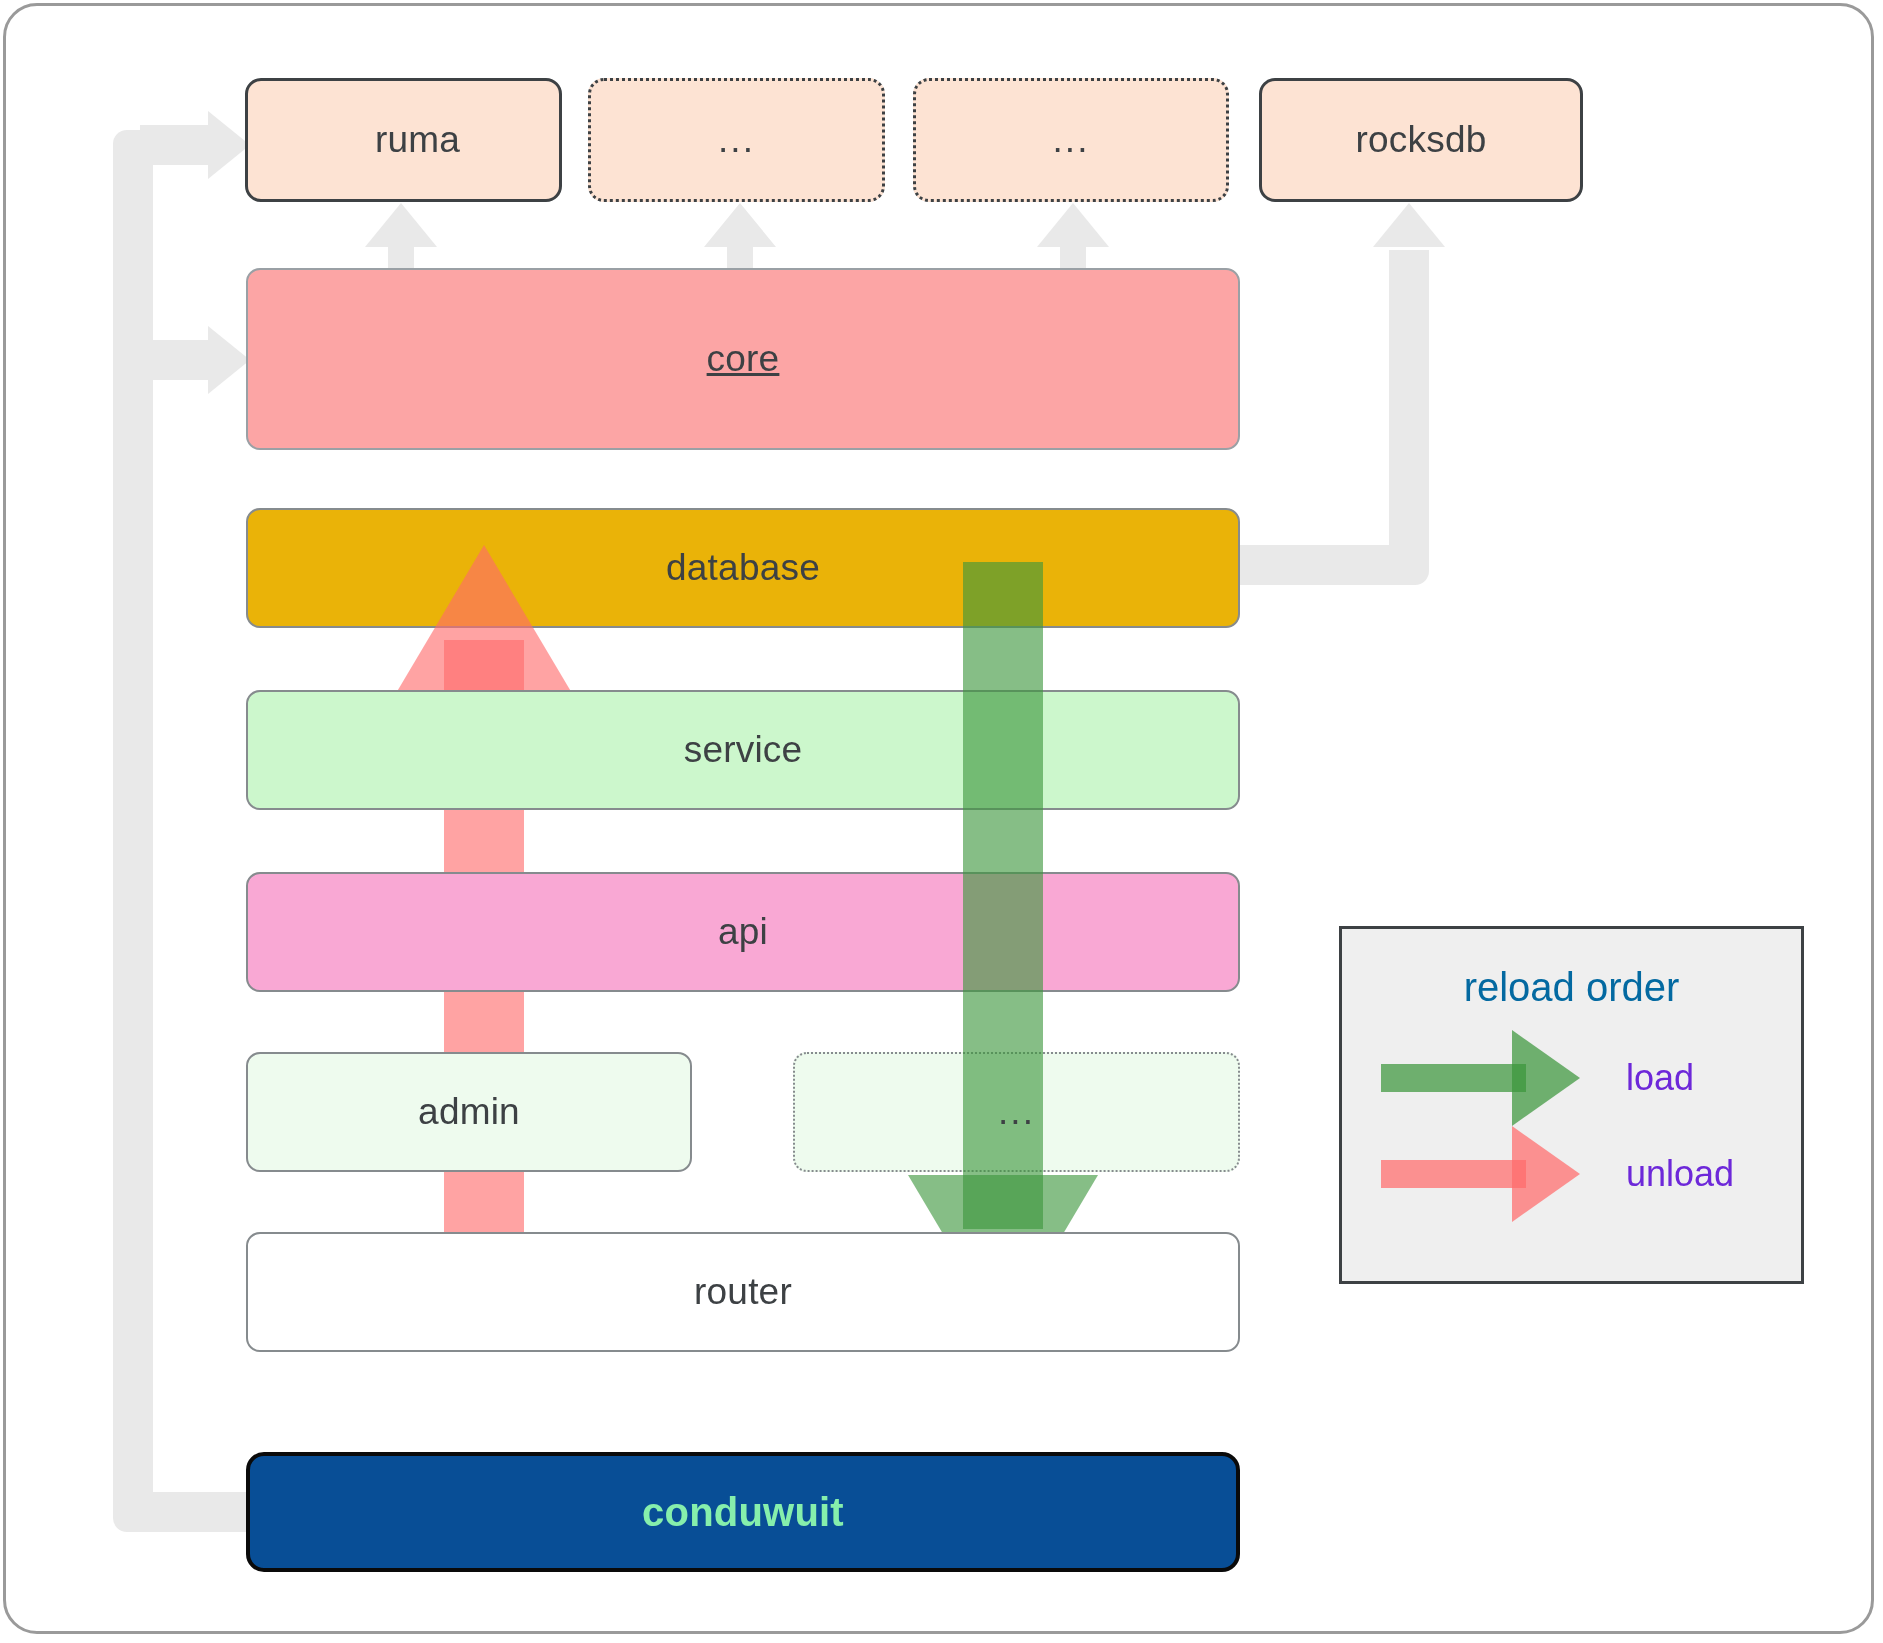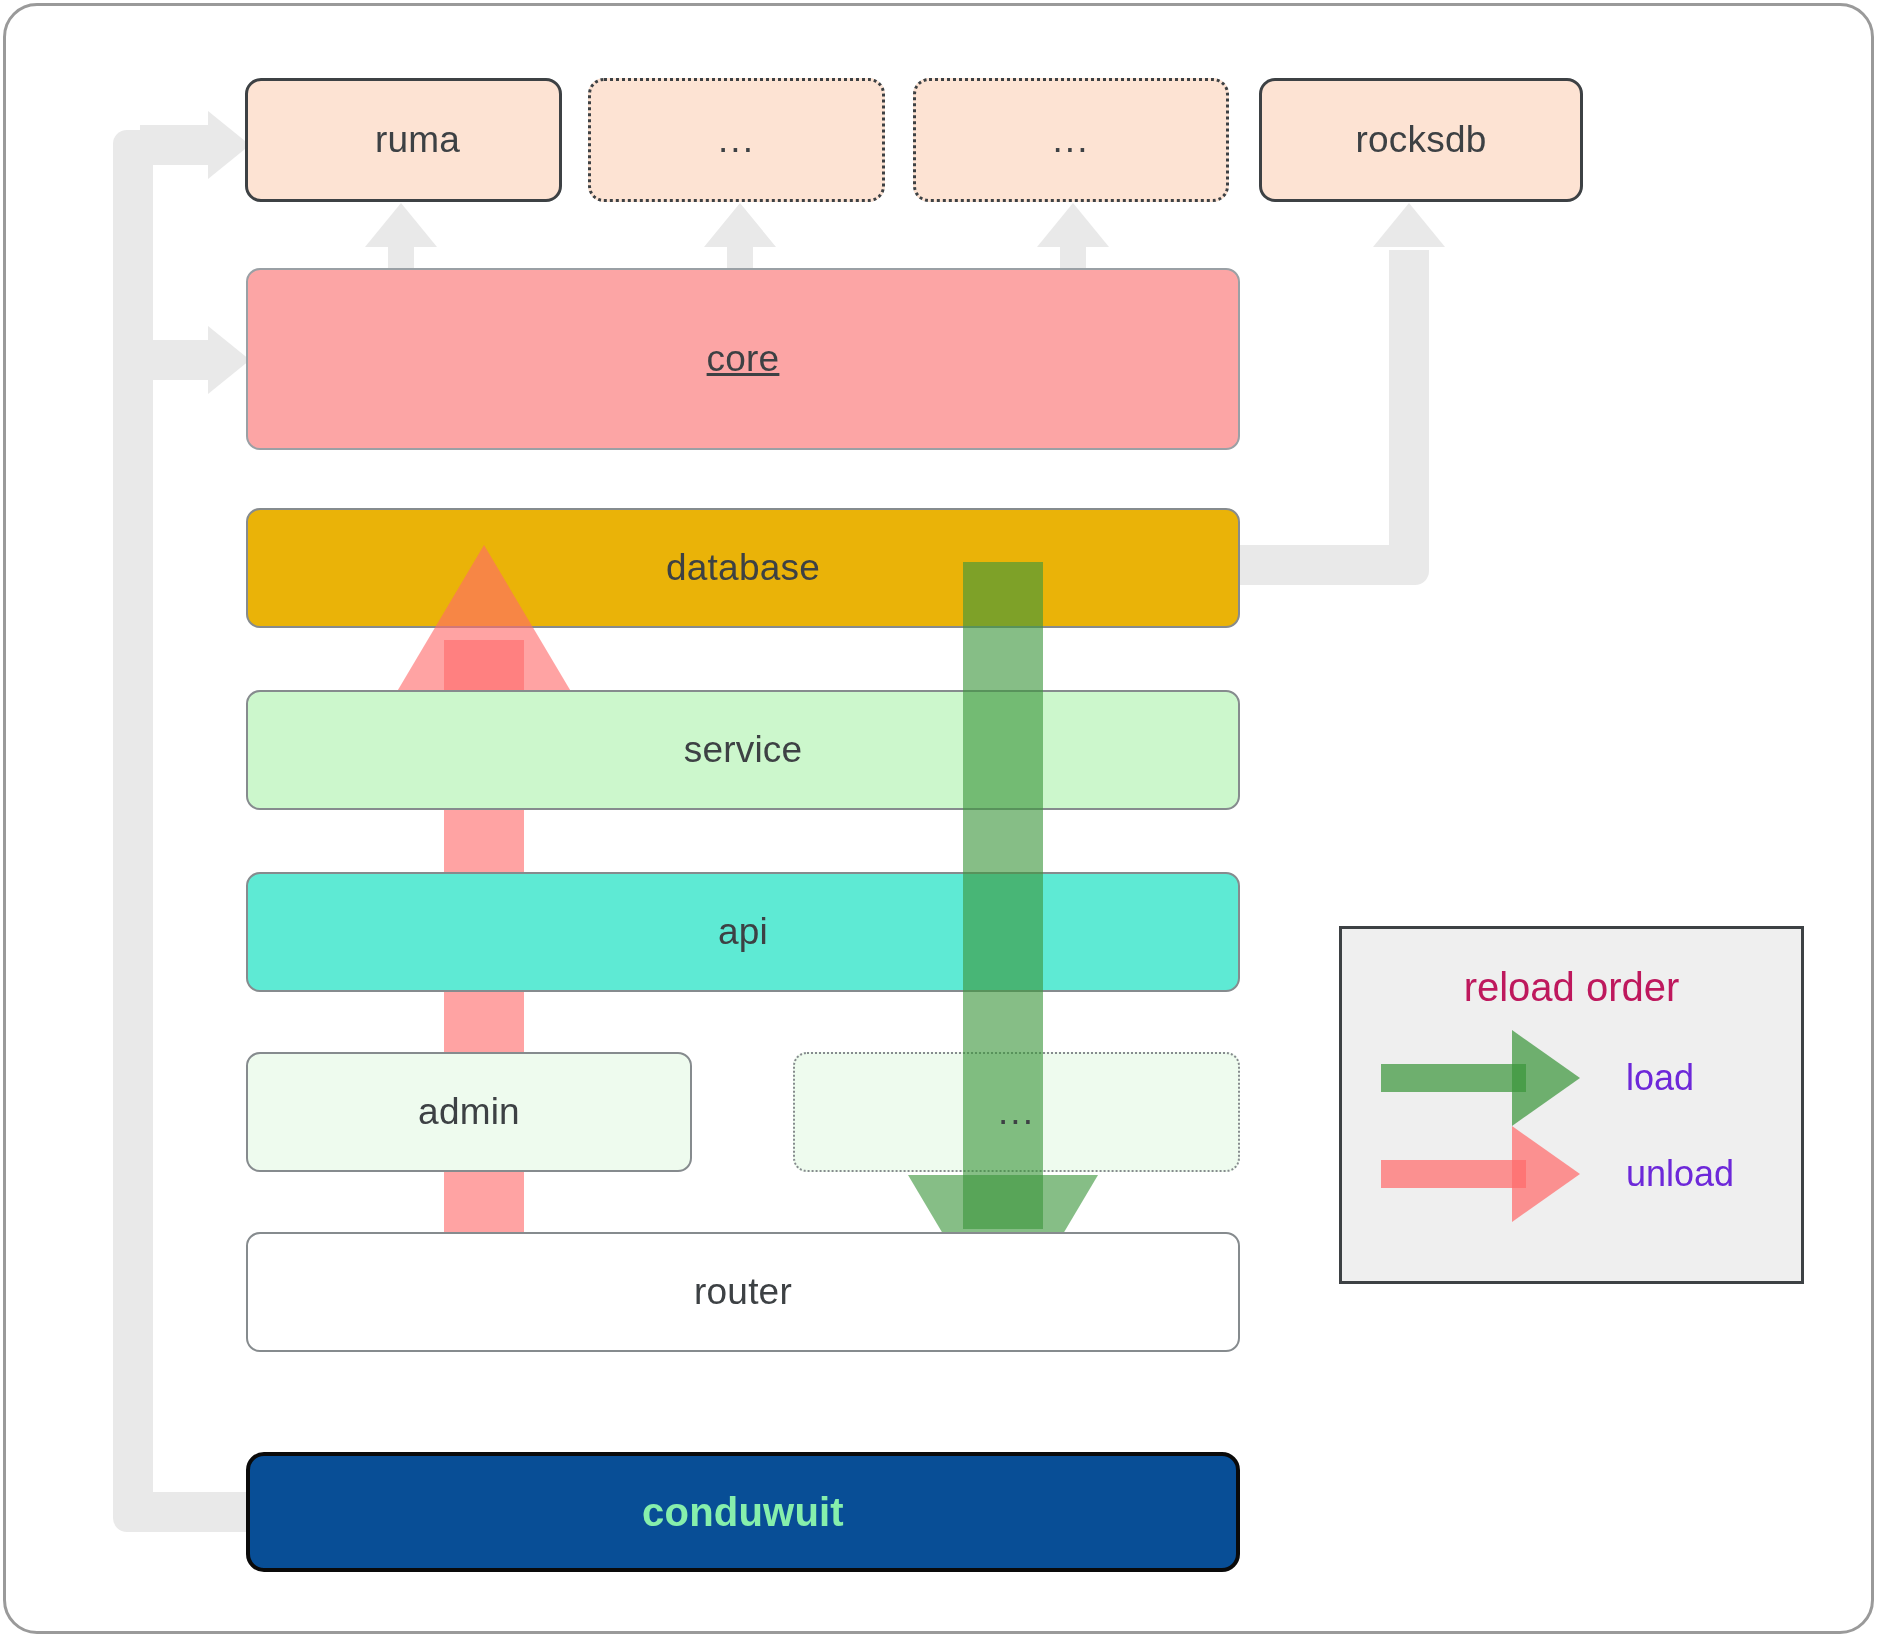--- a/index.html
+++ b/index.html
@@ -125,21 +125,21 @@
     position: absolute;
     background: #efefef;
     border: 3px solid #3d4144;
     box-sizing: border-box;
   }
   .legend-title {
     position: absolute;
     left: 0; right: 0;
     text-align: center;
     font-size: 40px;
-    color: #be185d;
+    color: #0369a1;
   }
   .legend-row-label {
     position: absolute;
     font-size: 36px;
     color: #6d28d9;
   }
   .legend-bar { position: absolute; }
   .legend-head {
     position: absolute;
     width: 0; height: 0;
@@ -203,21 +203,21 @@
     <span class="lbl">database</span>
   </div>
 
   <div class="flow-shaft unload-shaft" style="left:444px; top:640px; width:80px; height:663px;"></div>
   <div class="flow-head unload-head" style="left:389px; top:545px;"></div>
 
   <div class="node layer" style="left:246px; top:690px; width:994px; height:120px; background:#ccf7cc;">
     <span class="lbl">service</span>
   </div>
 
-  <div class="node layer" style="left:246px; top:872px; width:994px; height:120px; background:#5eead4;">
+  <div class="node layer" style="left:246px; top:872px; width:994px; height:120px; background:#f9a8d4;">
     <span class="lbl">api</span>
   </div>
 
   <div class="node layer" style="left:246px; top:1052px; width:446px; height:120px; background:#eefbee;">
     <span class="lbl">admin</span>
   </div>
 
   <div class="node layer dotted" style="left:793px; top:1052px; width:447px; height:120px; background:#eefbee;">
     <span class="lbl ellipsis">...</span>
   </div>

